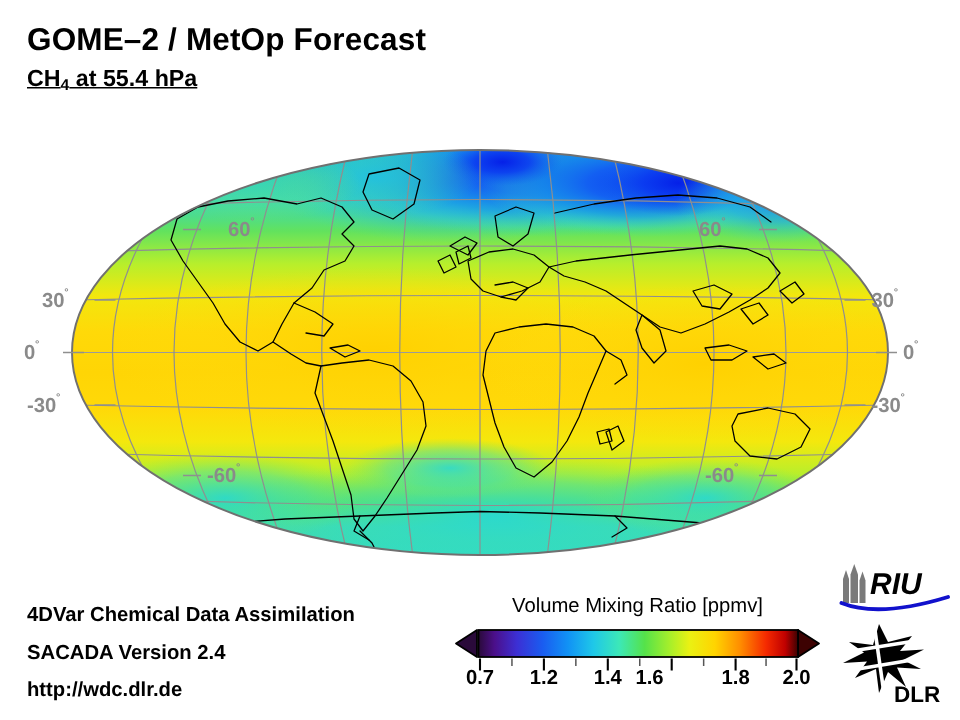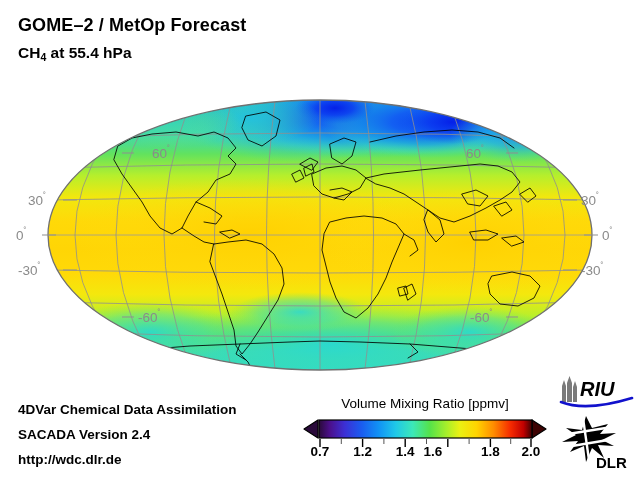--- a/index.html
+++ b/index.html
@@ -9,42 +9,42 @@
     font-family:"Liberation Sans", sans-serif;
     color:#000;
     overflow:hidden;
     position:relative;
   }
   #frame{position:absolute;inset:0;width:640px;height:480px;}
 
   
   .hdr-title{
     position:absolute;left:18px;top:15px;
-    font-size:18px;font-weight:bold;letter-spacing:0.1px;
+    font-size:21px;font-weight:bold;letter-spacing:0.1px;
     white-space:nowrap;
   }
   .hdr-sub{
     position:absolute;left:18px;top:44px;
-    font-size:15.5px;font-weight:bold;white-space:nowrap;
+    font-size:15.5px;font-weight:bold;white-space:nowrap;text-decoration:underline;
   }
   .hdr-sub sub{font-size:10.5px;vertical-align:baseline;position:relative;top:3px;}
   .hdr-date{
     position:absolute;right:16px;top:15px;
     font-size:15.5px;font-weight:bold;white-space:nowrap;
   }
 
   
   #map-wrap{
     position:absolute;left:0px;top:82px;width:640px;height:300px;
   }
   #map-svg{display:block;}
 
   .lat-label{
     position:absolute;
-    font-size:13.5px;color:#8a8a8a;font-weight:normal;
+    font-size:13.5px;color:#8a8a8a;font-weight:bold;
     white-space:nowrap;
   }
   .lat-label .deg{font-size:9px;vertical-align:super;}
 
   
   .foot-line{
     position:absolute;left:18px;
     font-size:13.5px;font-weight:bold;white-space:nowrap;
   }
   .foot-1{top:402px;text-align:right;}

